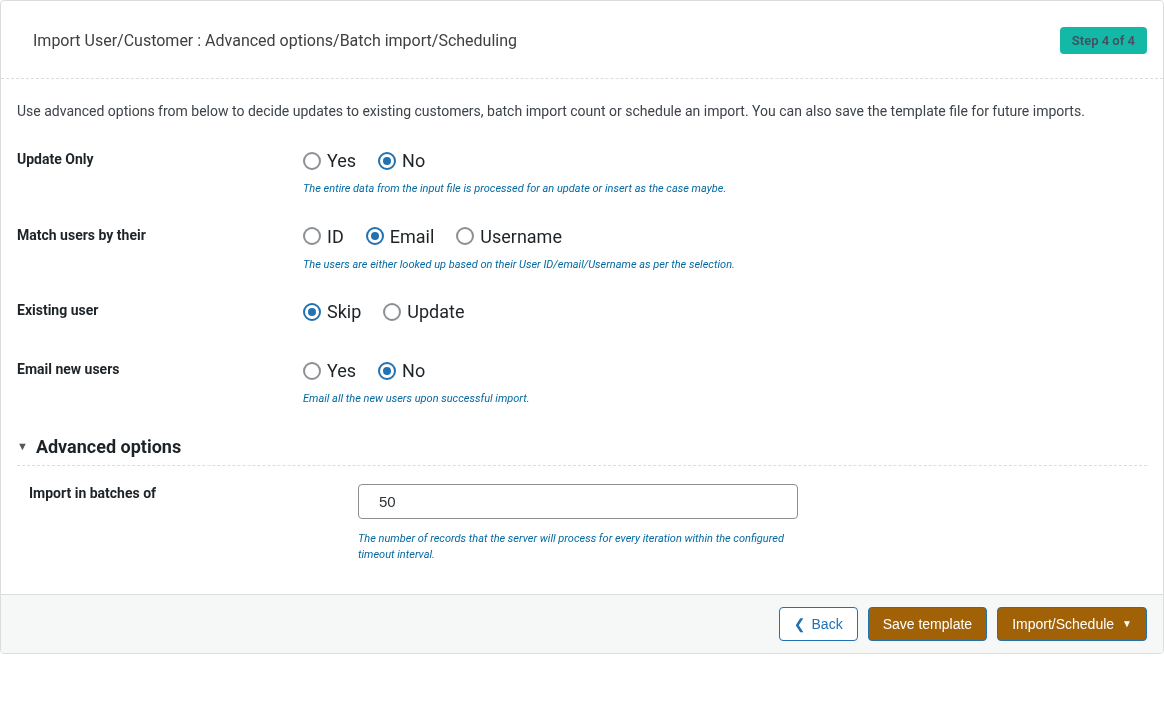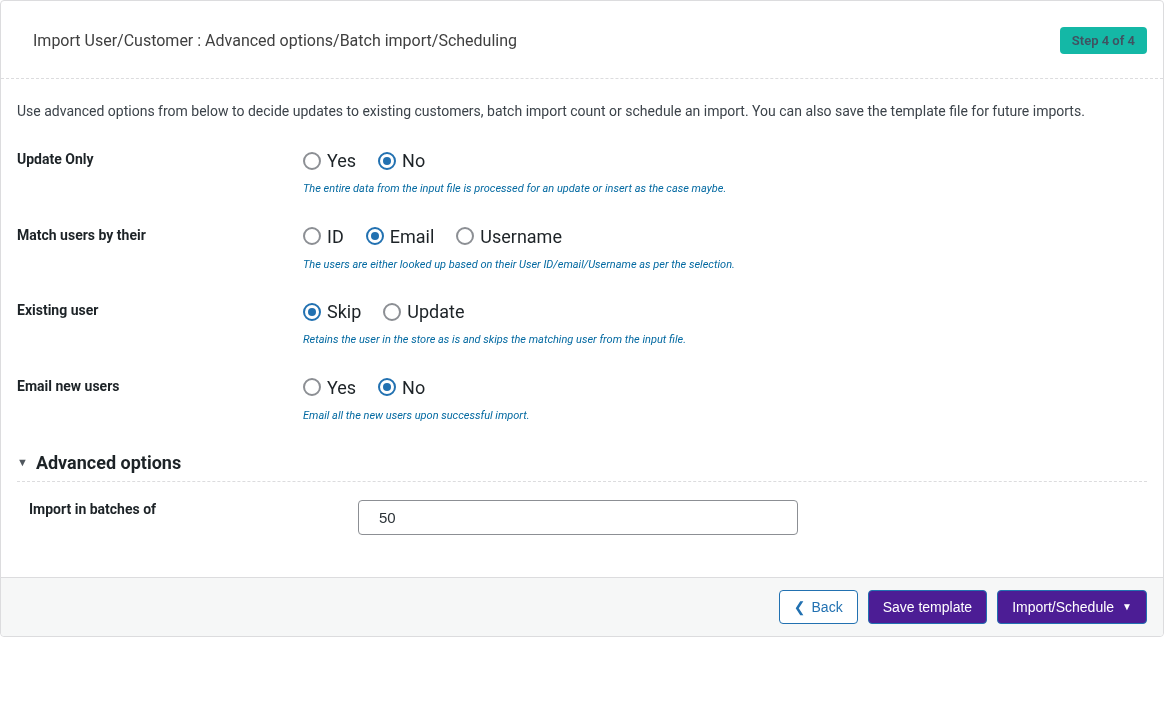--- a/index.html
+++ b/index.html
@@ -168,21 +168,21 @@
     align-items: center;
     gap: 6px;
     line-height: 1.3;
   }
   .btn-secondary {
     background: #fff;
     color: #2271b1;
     border: 1px solid #2271b1;
   }
   .btn-primary {
-    background: #4c1d95;
+    background: #a16207;
     color: #fff;
     border: 1px solid #2271b1;
   }
   .btn .chev-left {
     font-size: 14px;
     line-height: 1;
   }
   .btn .chev-down {
     font-size: 10px;
     line-height: 1;
@@ -247,21 +247,20 @@
         <div class="radio-group">
           <label class="radio-option">
             <span class="radio checked"></span>
             <span class="radio-label">Skip</span>
           </label>
           <label class="radio-option">
             <span class="radio"></span>
             <span class="radio-label">Update</span>
           </label>
         </div>
-        <p class="help-text">Retains the user in the store as is and skips the matching user from the input file.</p>
       </div>
     </div>
 
     <div class="form-row">
       <div class="form-label">Email new users</div>
       <div class="form-control">
         <div class="radio-group">
           <label class="radio-option">
             <span class="radio"></span>
             <span class="radio-label">Yes</span>
@@ -278,20 +277,21 @@
     <div class="section-header">
       <span class="chev">▼</span>
       <span class="title">Advanced options</span>
     </div>
 
     <div class="section-body">
       <div class="form-row" style="margin-bottom:0;gap:48px;">
         <div class="form-label">Import in batches of</div>
         <div class="form-control">
           <input type="text" class="batch-input" value="50" style="">
+          <p class="help-text">The number of records that the server will process for every iteration within the configured timeout interval.</p>
         </div>
       </div>
     </div>
 
   </div>
 
   <div class="panel-footer">
     <button class="btn btn-secondary">
       <span class="chev-left">❮</span>
       <span>Back</span>

